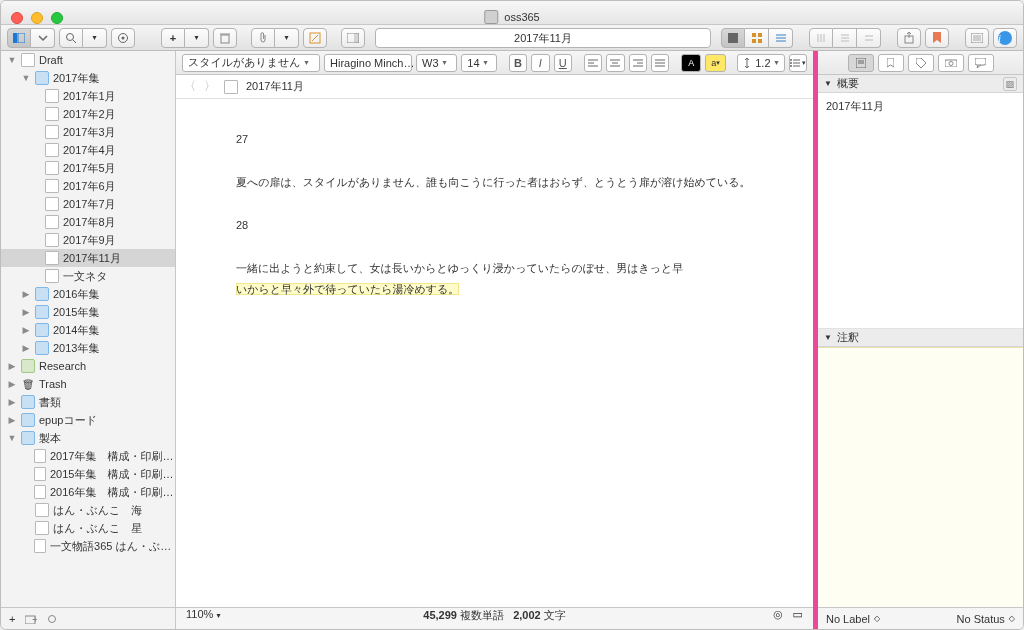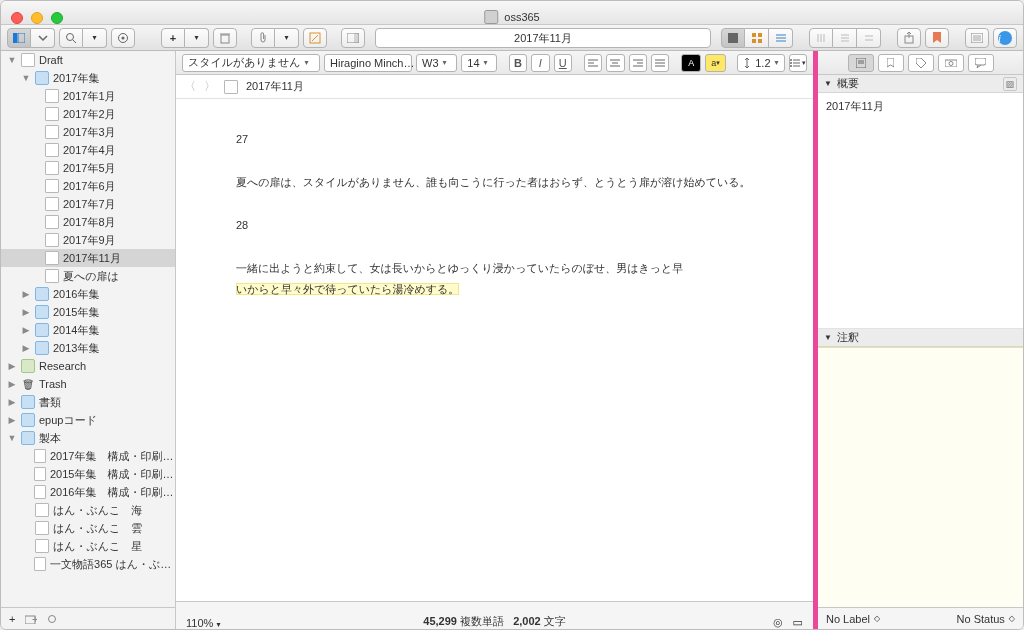--- a/index.html
+++ b/index.html
@@ -47,21 +47,21 @@
 .sq.bold{font-weight:bold}
 .sq.ital{font-style:italic}
 .sq.und{text-decoration:underline}
 .cblack{background:#000;width:22px}
 .cyellow{background:#ffe866;width:22px}
 .crumb{height:24px;border-bottom:1px solid #e2e2e2;display:flex;align-items:center;padding:0 8px;gap:8px;color:#666}
 .crumb .nav{color:#aaa;font-size:12px;cursor:default}
 .editor{flex:1;overflow:auto;padding:30px 60px;font-family:"Hiragino Mincho ProN","Yu Mincho",serif;font-size:14px;line-height:1.9;color:#222}
 .editor p{margin-bottom:22px}
 .hl{background:#fffcc9;box-shadow:0 0 0 1px #f0e68a inset}
-.ed-foot{height:28px;border-top:1px solid #c7c7c7;display:flex;align-items:flex-end;padding:0 10px;color:#666;background:#f5f5f5}
+.ed-foot{height:22px;border-top:1px solid #c7c7c7;display:flex;align-items:flex-start;padding:0 10px;color:#666;background:#f5f5f5}
 .ed-foot .mid{position:absolute;left:50%;transform:translateX(-50%)}
 .ed-foot{position:relative}
 .ed-foot .right{margin-left:auto;display:flex;gap:10px;color:#888}
 
 .inspector{width:205px;background:#f8f8f8;display:flex;flex-direction:column}
 .ins-tabs{height:24px;border-bottom:1px solid #c7c7c7;display:flex;align-items:center;justify-content:center;gap:4px;background:linear-gradient(#f5f5f5,#e9e9e9)}
 .itab{width:26px;height:18px;border:1px solid #b3b3b3;border-radius:3px;display:flex;align-items:center;justify-content:center;color:#777;background:#fff}
 .itab.active{background:#d7d7d7}
 .section-h{height:18px;background:#ececec;border-bottom:1px solid #d5d5d5;display:flex;align-items:center;padding:0 6px;gap:5px;color:#555;font-size:10px}
 .section-h .tri{font-size:8px}
@@ -282,21 +282,21 @@
         <div class="bitem pad2">
             <span class="ico doc"></span>
             <span class="lbl">2017年9月</span>
           </div>
         <div class="bitem pad2 selected">
             <span class="ico doc"></span>
             <span class="lbl">2017年11月</span>
           </div>
         <div class="bitem pad2">
             <span class="ico doc"></span>
-            <span class="lbl">夏への扉は</span>
+            <span class="lbl">一文ネタ</span>
           </div>
         <div class="bitem pad1">
             <span class="disclosure">▶</span>
             <span class="ico folder"></span>
             <span class="lbl">2016年集</span>
           </div>
         <div class="bitem pad1">
             <span class="disclosure">▶</span>
             <span class="ico folder"></span>
             <span class="lbl">2015年集</span>
@@ -348,25 +348,20 @@
           </div>
         <div class="bitem pad1">
             <span class="disclosure"></span>
             <span class="ico doc"></span>
             <span class="lbl">2016年集　構成・印刷製本…</span>
           </div>
         <div class="bitem pad1">
             <span class="disclosure"></span>
             <span class="ico doc"></span>
             <span class="lbl">はん・ぶんこ　海</span>
-          </div>
-        <div class="bitem pad1">
-            <span class="disclosure"></span>
-            <span class="ico doc"></span>
-            <span class="lbl">はん・ぶんこ　雲</span>
           </div>
         <div class="bitem pad1">
             <span class="disclosure"></span>
             <span class="ico doc"></span>
             <span class="lbl">はん・ぶんこ　星</span>
           </div>
         <div class="bitem pad1">
             <span class="disclosure"></span>
             <span class="ico doc"></span>
             <span class="lbl">一文物語365 はん・ぶんこ…</span>

